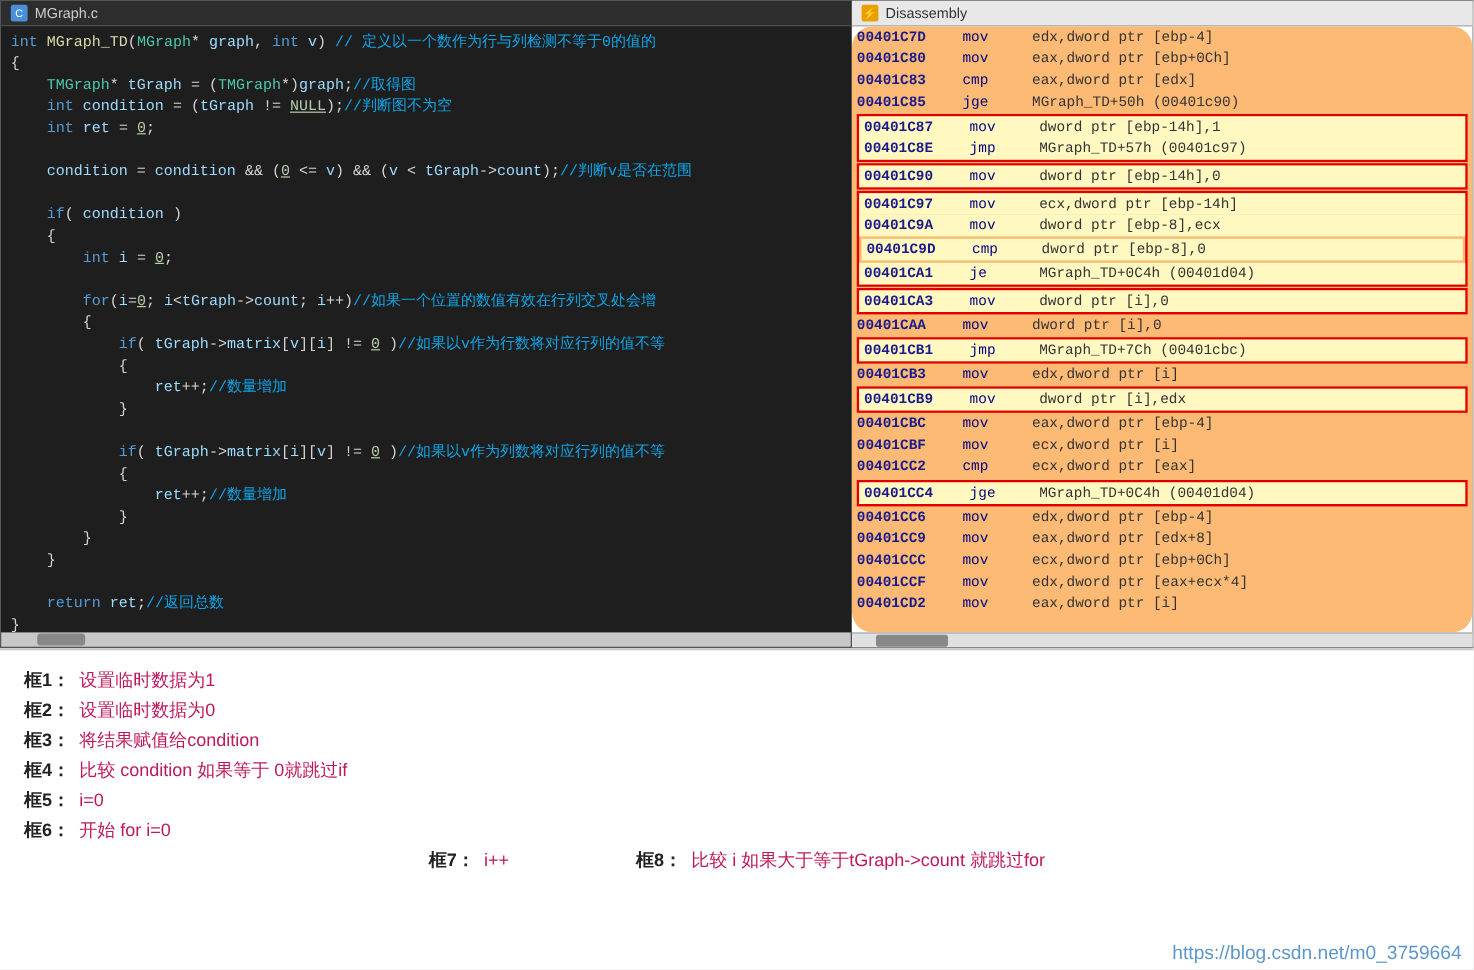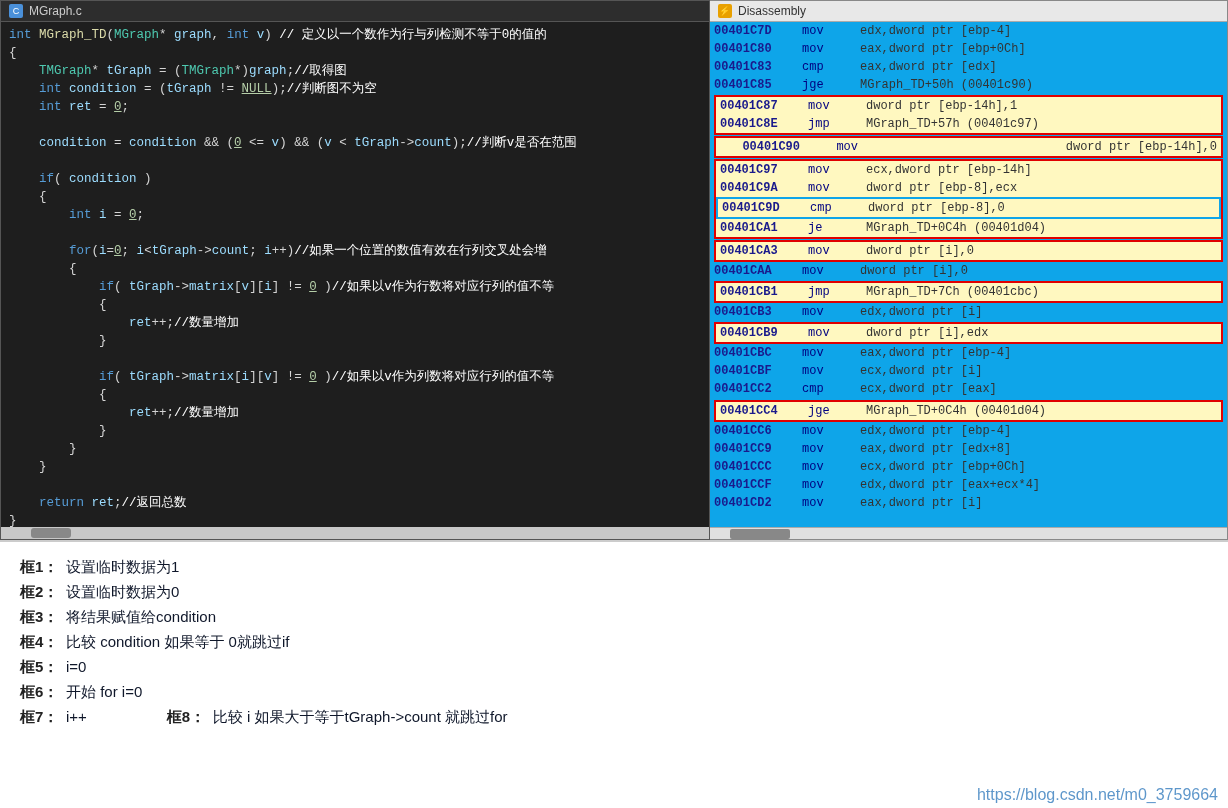--- a/index.html
+++ b/index.html
@@ -78,21 +78,21 @@
     .code-text {
       color: #d4d4d4;
       font-size: 12.5px;
     }
 
     
     .kw { color: #569cd6; }
     .fn { color: #dcdcaa; }
     .type { color: #4ec9b0; }
     .num { color: #b5cea8; text-decoration: underline; }
-    .comment { color: #ffffff; }
+    .comment { color: #0ea5e9; }
     .var { color: #9cdcfe; }
     .punct { color: #d4d4d4; }
 
     
     .right-panel {
       flex: 1;
       display: flex;
       flex-direction: column;
       background: #ffffff;
       border: 1px solid #888;
@@ -119,23 +119,24 @@
       display: inline-flex;
       align-items: center;
       justify-content: center;
       font-size: 9px;
       color: white;
     }
 
     .disasm-area {
       flex: 1;
       overflow: hidden;
-      background: #0ea5e9;
+      background: #fdba74;
       font-family: 'Courier New', Courier, monospace;
       font-size: 12px;
+      border-radius: 17px;
     }
 
     .disasm-row {
       display: flex;
       align-items: center;
       height: 18px;
       padding: 0 4px;
       border: none;
     }
 
@@ -199,26 +200,27 @@
       gap: 6px;
     }
 
     .ann-label {
       font-weight: bold;
       color: #222;
       min-width: 40px;
     }
 
     .ann-text {
-      color: #0f172a;
+      color: #be185d;
     }
 
     .ann-row-double {
       display: flex;
-      gap: 80px;
+      gap: 106px;
+      justify-content: center;
     }
 
     .watermark {
       position: absolute;
       bottom: 4px;
       right: 10px;
       font-size: 16px;
       color: #1a6bb5;
       font-family: Arial, sans-serif;
       opacity: 0.7;
@@ -369,21 +371,21 @@
           </div>
           <div class="disasm-row highlighted" style="background:#fff8c0; border:none; margin:0;">
             <span class="disasm-addr">00401C8E</span>
             <span class="disasm-mnem">jmp</span>
             <span class="disasm-ops">MGraph_TD+57h (00401c97)</span>
           </div>
         </div>
 
         
         <div style="border: 2px solid #e00000; margin: 1px 4px 0 4px; padding: 0;">
-          <div class="disasm-row" style="background:#fff8c0; border:none; margin:0;text-align:right;">
+          <div class="disasm-row" style="background:#fff8c0; border:none; margin:0;">
             <span class="disasm-addr">00401C90</span>
             <span class="disasm-mnem">mov</span>
             <span class="disasm-ops">dword ptr [ebp-14h],0</span>
           </div>
         </div>
 
         
         <div style="border: 2px solid #e00000; margin: 1px 4px 0 4px; padding: 0;">
           <div class="disasm-row" style="background:#fff8c0; border:none; margin:0;">
             <span class="disasm-addr">00401C97</span>

